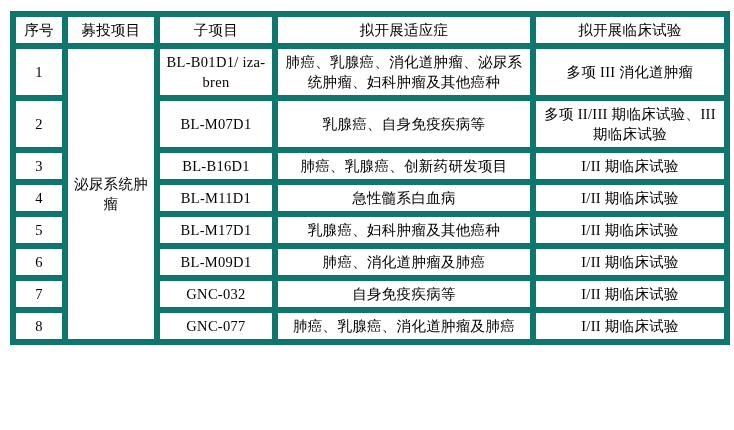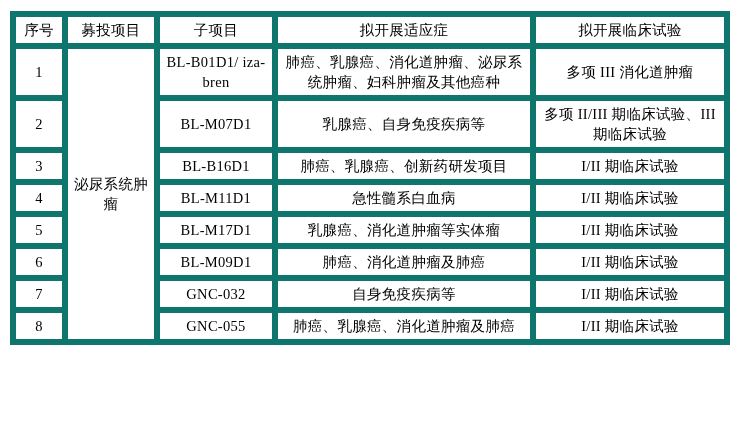--- a/index.html
+++ b/index.html
@@ -117,36 +117,36 @@
       </tr>
       <tr>
         <td class="num">4</td>
         <td class="sub latin">BL-M11D1</td>
         <td class="indication">急性髓系白血病</td>
         <td class="trial">I/II 期临床试验</td>
       </tr>
       <tr>
         <td class="num">5</td>
         <td class="sub latin">BL-M17D1</td>
-        <td class="indication">乳腺癌、消化道肿瘤等实体瘤</td>
+        <td class="indication">乳腺癌、妇科肿瘤及其他癌种</td>
         <td class="trial">I/II 期临床试验</td>
       </tr>
       <tr>
         <td class="num">6</td>
         <td class="sub latin">BL-M09D1</td>
         <td class="indication">肺癌、消化道肿瘤及肺癌</td>
         <td class="trial">I/II 期临床试验</td>
       </tr>
       <tr>
         <td class="num">7</td>
         <td class="sub latin">GNC-032</td>
         <td class="indication">自身免疫疾病等</td>
         <td class="trial">I/II 期临床试验</td>
       </tr>
       <tr>
         <td class="num">8</td>
-        <td class="sub latin">GNC-055</td>
+        <td class="sub latin">GNC-077</td>
         <td class="indication">肺癌、乳腺癌、消化道肿瘤及肺癌</td>
         <td class="trial">I/II 期临床试验</td>
       </tr>
     </tbody>
   </table>
 </div>
 
 </body></html>

